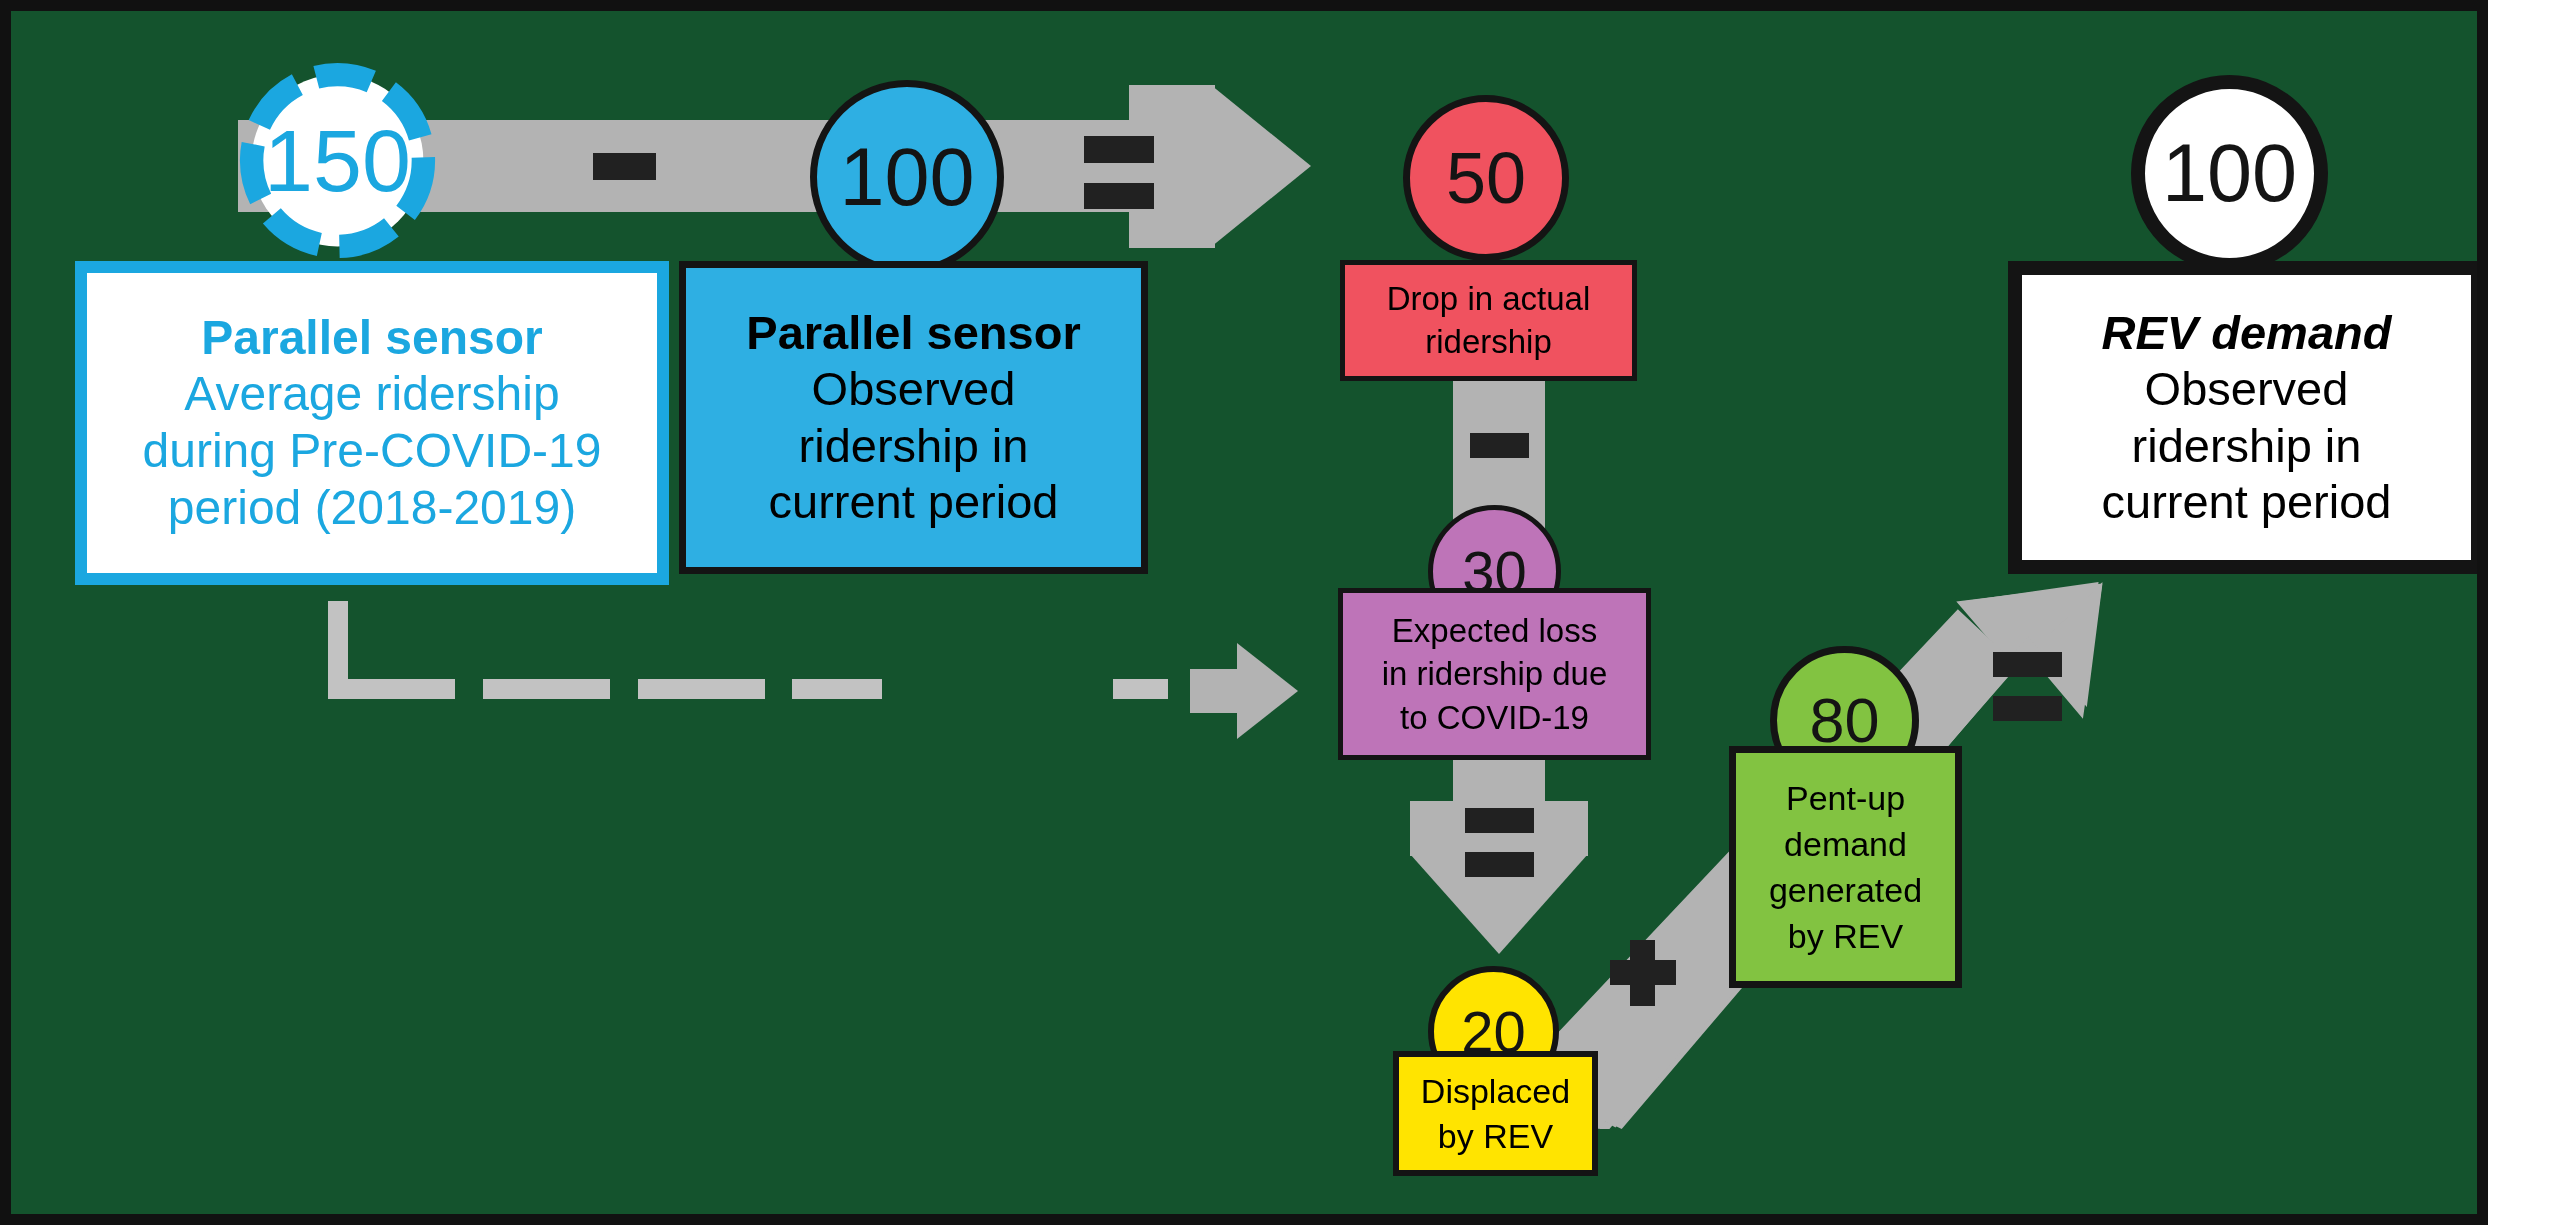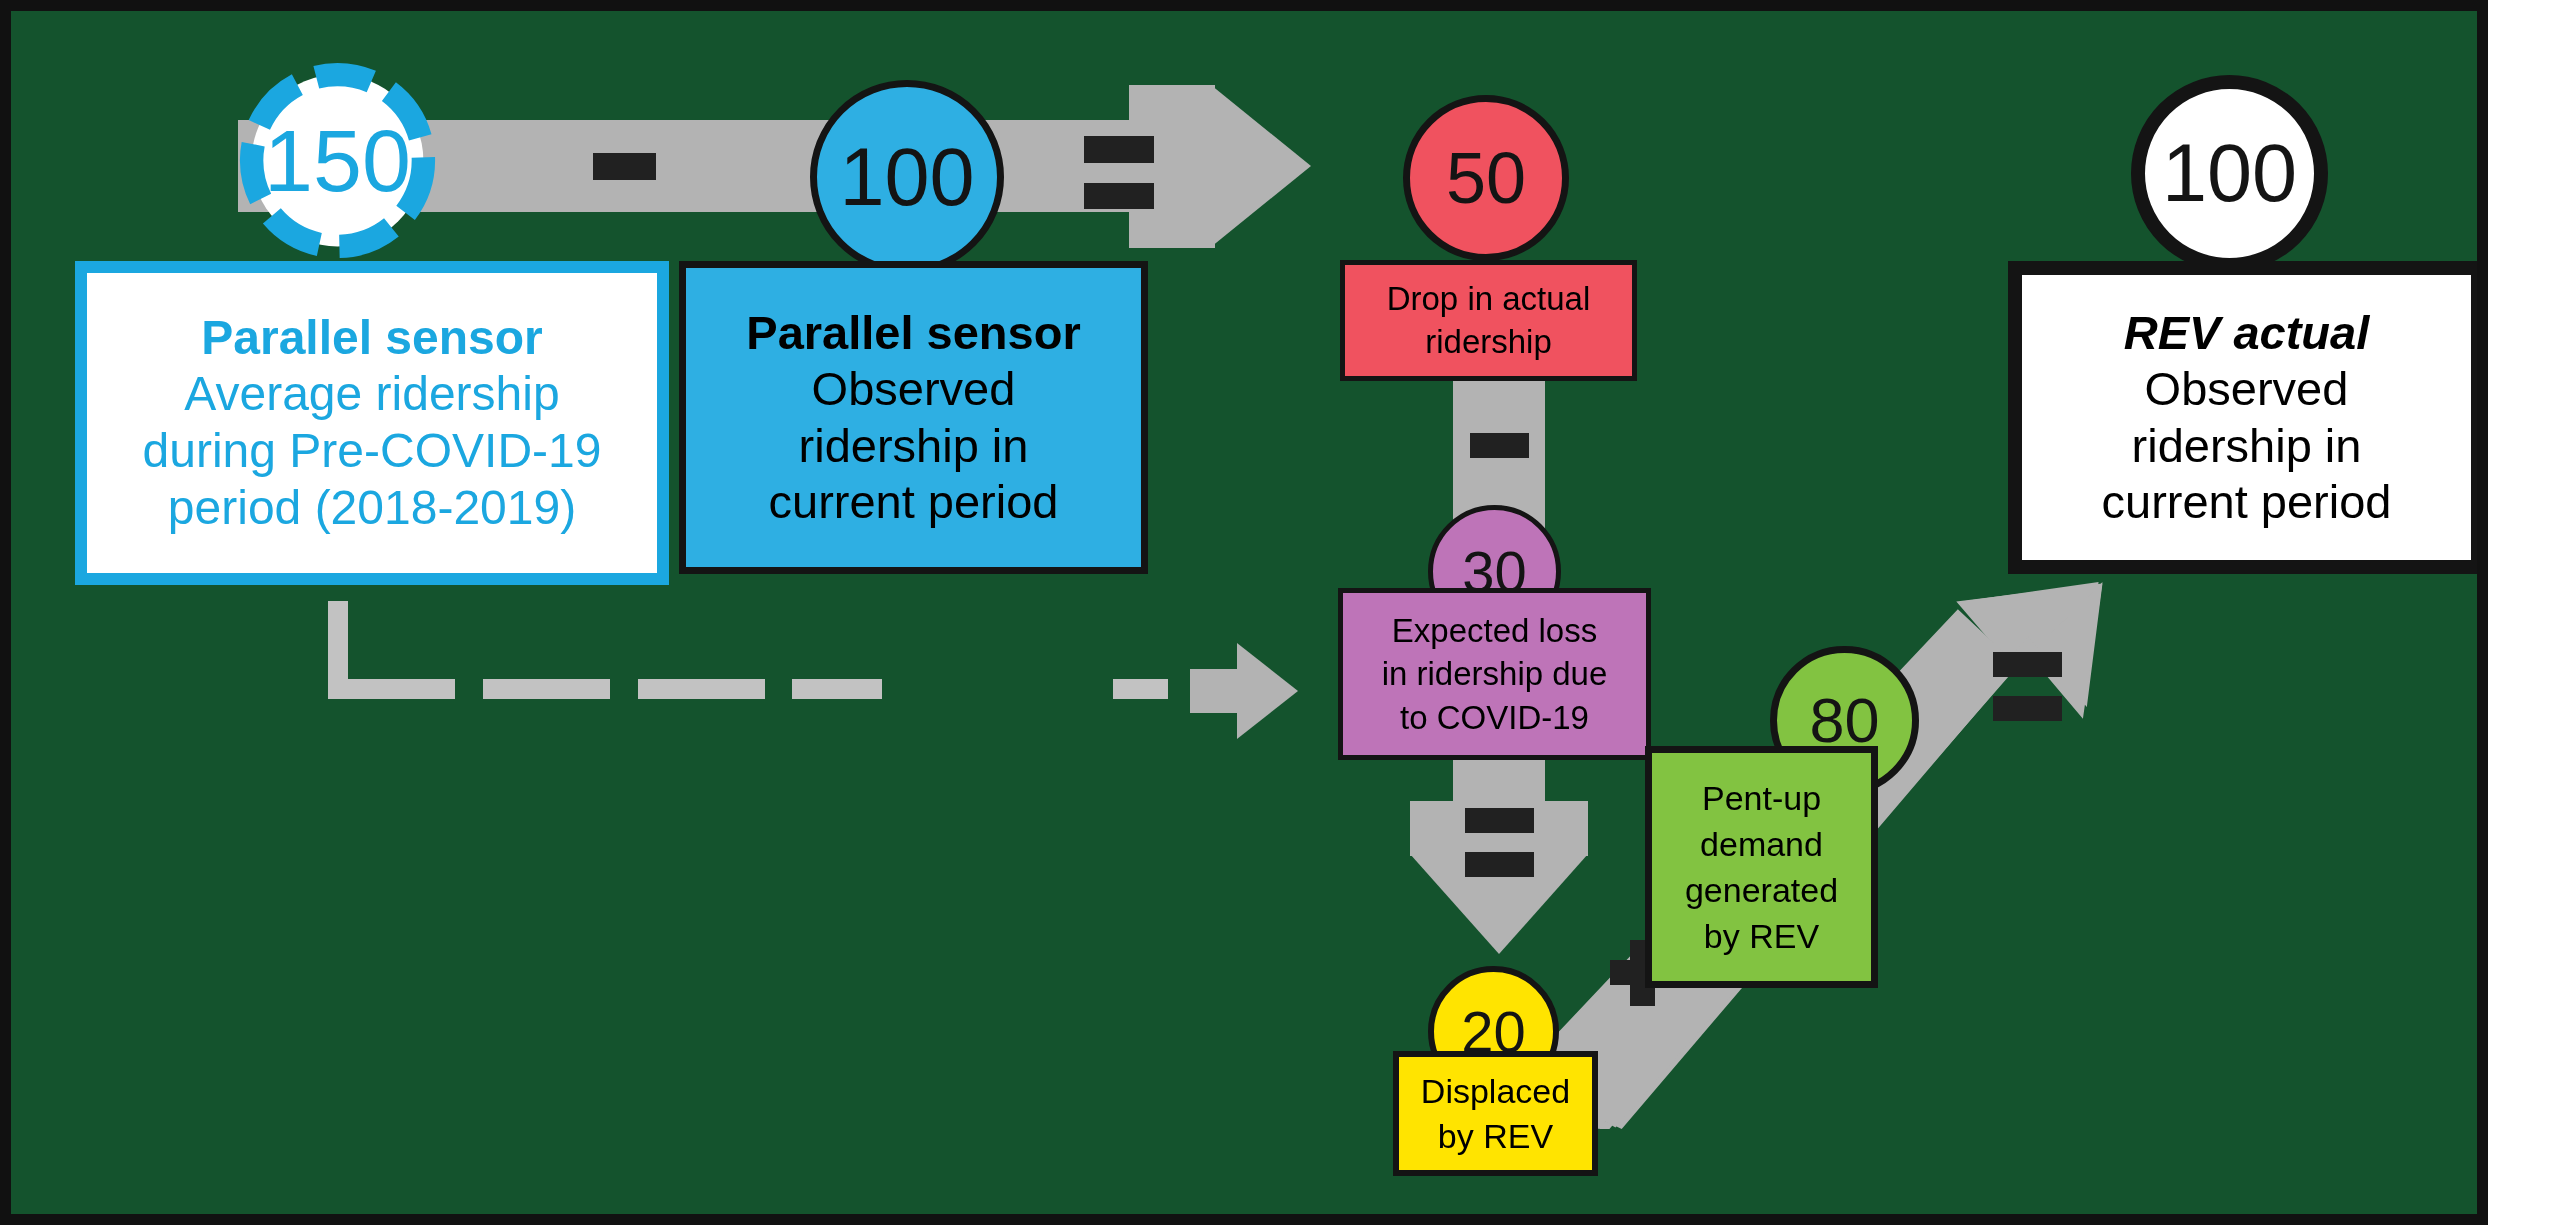--- a/index.html
+++ b/index.html
@@ -172,34 +172,34 @@
     <div class="boxn f-yellow" style="left:1382px;top:1040px;width:205px;height:125px;border:6.3px solid #141414;">
       <span class="ln" style="font-size:34px;line-height:1.32;">Displaced</span>
       <span class="ln" style="font-size:34px;line-height:1.32;">by REV</span>
     </div>
   </div>
 
   <div class="node">
     <div class="circ f-green" style="left:1759px;top:635px;width:149px;height:149px;border:7px solid #141414;">
       <span style="font-size:63px;color:#141414;">80</span>
     </div>
-    <div class="boxn f-green" style="left:1634px;top:735px;width:233px;height:242px;border:7px solid #141414;">
+    <div class="boxn f-green" style="left:1718px;top:735px;width:233px;height:242px;border:7px solid #141414;">
       <span class="ln" style="font-size:34px;line-height:1.36;">Pent-up</span>
       <span class="ln" style="font-size:34px;line-height:1.36;">demand</span>
       <span class="ln" style="font-size:34px;line-height:1.36;">generated</span>
       <span class="ln" style="font-size:34px;line-height:1.36;">by REV</span>
     </div>
   </div>
 
   <div class="node">
     <div class="circ f-white" style="left:2120px;top:64px;width:197px;height:197px;border:14px solid #141414;">
       <span style="font-size:81px;color:#141414;">100</span>
     </div>
     <div class="boxn f-white" style="left:1997px;top:250px;width:477px;height:313px;border:14px solid #141414;">
-      <span class="ln" style="font-size:47px;font-weight:bold;font-style:italic;line-height:1.2;">REV actual</span>
+      <span class="ln" style="font-size:47px;font-weight:bold;font-style:italic;line-height:1.2;">REV demand</span>
       <span class="ln" style="font-size:47px;line-height:1.2;">Observed</span>
       <span class="ln" style="font-size:47px;line-height:1.2;">ridership in</span>
       <span class="ln" style="font-size:47px;line-height:1.2;">current period</span>
     </div>
   </div>
 
 </div>
 
 
 </body></html>

